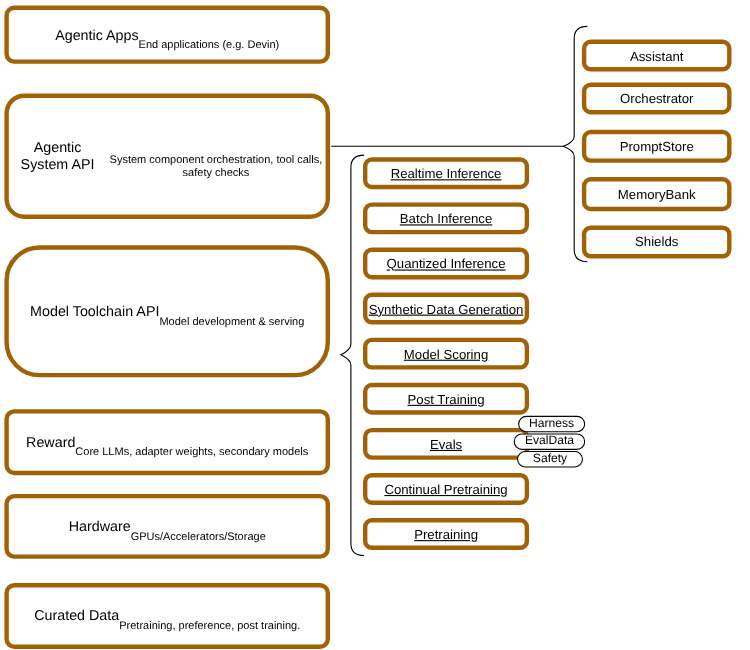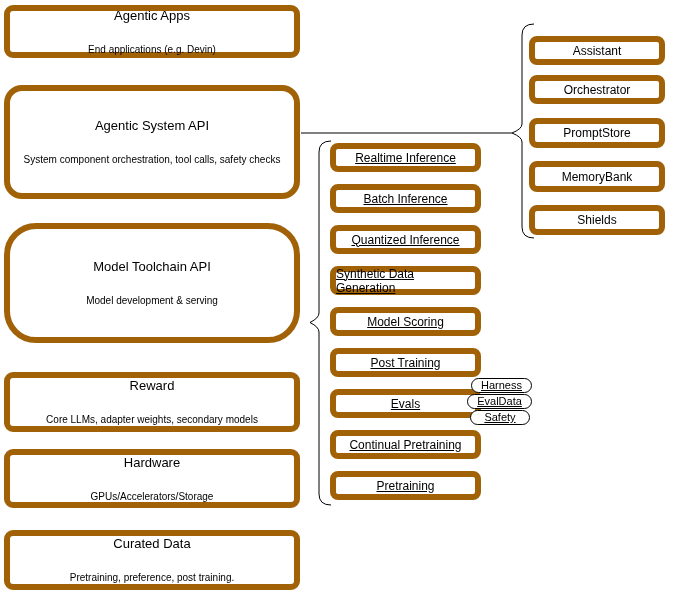--- a/index.html
+++ b/index.html
@@ -3,32 +3,32 @@
 <meta charset="utf-8">
 <style>
   html, body { margin:0; padding:0; background:#ffffff; }
   #canvas {
     position:relative; width:682px; height:591px; background:#ffffff;
     font-family:"Liberation Sans", sans-serif; color:#000000; overflow:hidden;
   }
   svg.overlay { position:absolute; left:0; top:0; pointer-events:none; }
   .box {
     position:absolute; box-sizing:border-box; background:#ffffff;
-    border:6px solid #a16207; display:flex; flex-direction:column;
-    align-items:center; justify-content:center; text-align:left;
+    border:4px solid #a16207; display:flex; flex-direction:row;
+    align-items:center; justify-content:center; text-align:center;
   }
   .layer { left:4px; width:296px; }
   .layer .title { font-size:13px; line-height:16px; }
   .layer .subtitle { font-size:10px; line-height:12px; margin-top:20px; }
   .mid   { left:330px; width:151px; height:29px; border-radius:8px; font-size:12px;text-decoration:underline; }
   .comp  { left:529px; width:136px; border-radius:8px; font-size:12px; }
   .pill  { position:absolute; box-sizing:border-box; background:#ffffff;
            border:1px solid #000000; border-radius:8px; height:15px;
            display:flex; align-items:center; justify-content:center;
-           font-size:11px; line-height:13px;text-decoration:underline; }
+           font-size:11px; line-height:13px; }
 </style>
 </head>
 <body>
 
 <div id="canvas">
 
   <svg class="overlay" width="682" height="591" viewBox="0 0 682 591">
     <path d="M 301 133 L 512 133" fill="none" stroke="#000000" stroke-width="1"></path>
     <path d="M 331 141 Q 319 141 319 152 L 319 313 Q 319 318 310 322.5 Q 319 327 319 332 L 319 494 Q 319 505 331 505" fill="none" stroke="#000000" stroke-width="1"></path>
     <path d="M 534 24 Q 522 24 522 35 L 522 124 Q 522 129 512 133 Q 522 137 522 142 L 522 227 Q 522 238 534 238" fill="none" stroke="#000000" stroke-width="1"></path>

